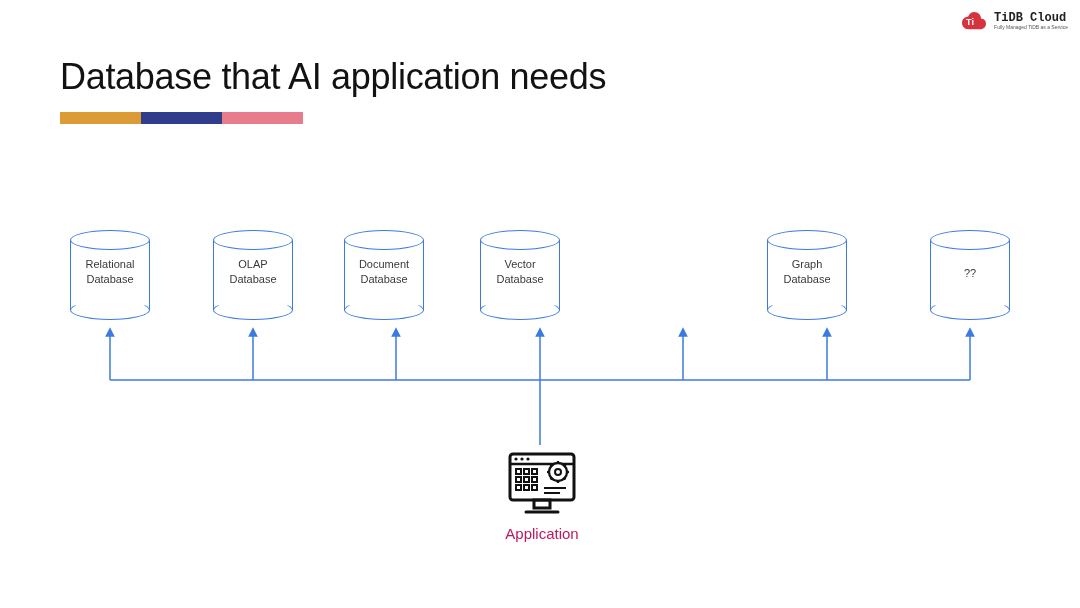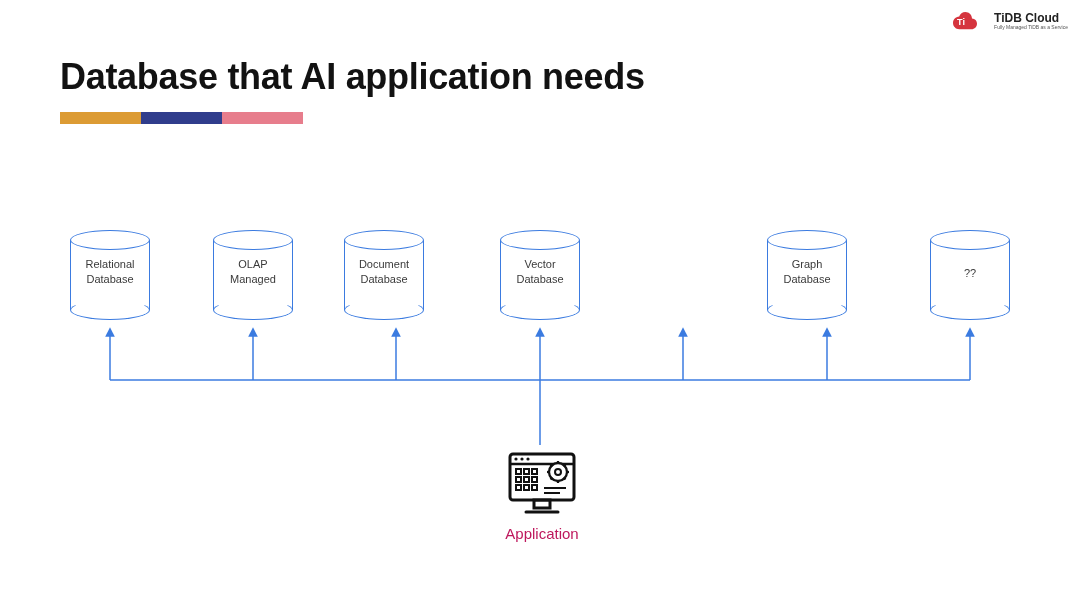--- a/index.html
+++ b/index.html
@@ -10,43 +10,44 @@
       font-family: Arial, Helvetica, sans-serif;
       position: relative;
       overflow: hidden;
     }
     .logo {
       position: absolute;
       top: 10px;
       right: 12px;
       display: flex;
       align-items: center;
-      gap: 14px;
+      gap: 5px;
     }
     .logo-cloud {
       width: 30px;
       height: 22px;
       position: relative;
     }
     .logo-text {
       font-size: 12px;
       font-weight: bold;
       color: #222;
       line-height: 1;
+      font-family: Liberation Mono, monospace;
     }
     .logo-sub {
       font-size: 5px;
       color: #555;
     }
     .title {
       position: absolute;
       top: 56px;
       left: 60px;
       font-size: 36px;
-      font-weight: 700;
+      font-weight: 400;
       color: #121212;
       letter-spacing: -0.3px;
     }
     .underline {
       position: absolute;
       top: 112px;
       left: 60px;
       width: 243px;
       height: 12px;
       display: flex;
@@ -199,33 +200,33 @@
         <div class="db-label">Relational
 Database</div>
       </div>
     </div>
     <div class="db" style="left:209px">
       <div class="cylinder">
         <div class="cyl-body"></div>
           <div class="cyl-bottom"></div>
           <div class="cyl-top"></div>
         <div class="db-label">OLAP
-Managed</div>
+Database</div>
       </div>
     </div>
     <div class="db" style="left:340px">
       <div class="cylinder">
         <div class="cyl-body"></div>
           <div class="cyl-bottom"></div>
           <div class="cyl-top"></div>
         <div class="db-label">Document
 Database</div>
       </div>
     </div>
-    <div class="db" style="left:496px">
+    <div class="db" style="left:476px">
       <div class="cylinder">
         <div class="cyl-body"></div>
           <div class="cyl-bottom"></div>
           <div class="cyl-top"></div>
         <div class="db-label">Vector
 Database</div>
       </div>
     </div>
     <div class="db" style="left:763px">
       <div class="cylinder">

